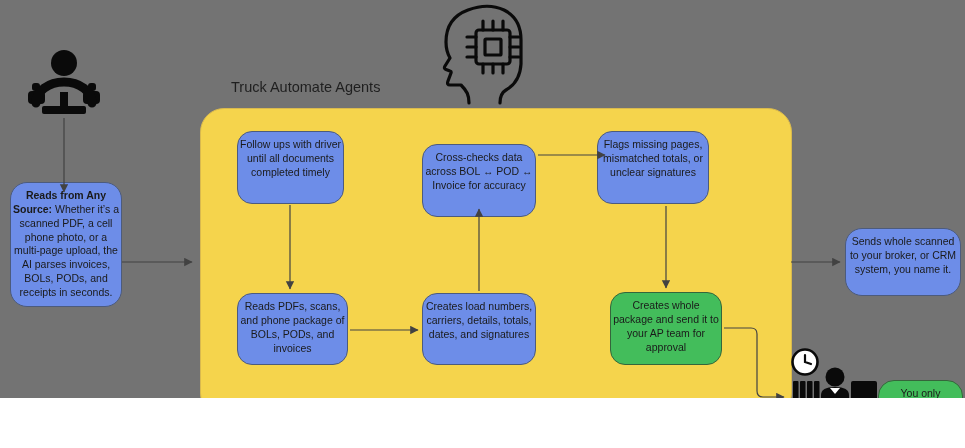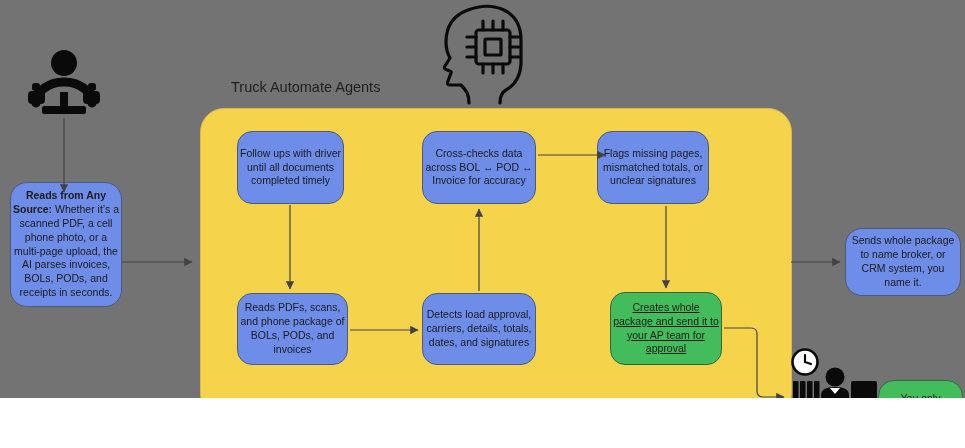--- a/index.html
+++ b/index.html
@@ -1,33 +1,33 @@
 <!DOCTYPE html>
 <html><head>
 <meta charset="utf-8">
 <style>
   html,body{margin:0;padding:0;background:#ffffff;}
   body{font-family:"Liberation Sans","DejaVu Sans",sans-serif;}
   .canvas{position:relative;width:965px;height:398px;background:#737373;overflow:hidden;}
 
-  .node{position:absolute;box-sizing:border-box;display:flex;align-items:center;justify-content:center;
+  .node{position:absolute;box-sizing:border-box;display:flex;align-items:flex-start;justify-content:center;
         text-align:center;font-size:10.5px;line-height:1.32;color:#1A1A1A;padding:6px 2px;}
   .blue{background:#6D8DE8;border:1.5px solid #4C5B7D;border-radius:15px;}
-  .green{background:#43BD5B;border:1.5px solid #35663B;border-radius:15px;text-decoration:underline;}
+  .green{background:#43BD5B;border:1.5px solid #35663B;border-radius:15px;}
 
   .container-yellow{position:absolute;left:200px;top:108px;width:590px;height:307px;
         background:#F5D44C;border:1px solid #D9B94E;border-radius:24px;}
 
   .diagram-title{position:absolute;left:231px;top:79px;font-size:14.5px;color:#1F1F1F;}
 
   .source{left:10px;top:182px;width:112px;height:125px;border-radius:17px;}
   .source b{font-weight:bold;}
 
   .boxA{left:237px;top:131px;width:107px;height:73px;}
-  .boxB{left:422px;top:131px;width:114px;height:73px;}
+  .boxB{left:422px;top:144px;width:114px;height:73px;}
   .boxC{left:597px;top:131px;width:112px;height:73px;}
   .boxD{left:237px;top:293px;width:111px;height:72px;}
   .boxE{left:422px;top:293px;width:114px;height:72px;}
   .boxF{left:610px;top:292px;width:112px;height:73px;}
   .boxH{left:845px;top:228px;width:116px;height:68px;border-radius:17px;}
   .boxG{left:878px;top:380px;width:85px;height:52px;border-radius:16px;}
 
   .icon{position:absolute;}
   .connectors{position:absolute;left:0;top:0;width:965px;height:448px;pointer-events:none;}
 </style>
@@ -99,27 +99,27 @@
   <div class="node blue boxB">
     <span>Cross-checks data across BOL ↔ POD ↔ Invoice for accuracy</span>
   </div>
   <div class="node blue boxC">
     <span>Flags missing pages, mismatched totals, or unclear signatures</span>
   </div>
   <div class="node blue boxD">
     <span>Reads PDFs, scans, and phone package of BOLs, PODs, and invoices</span>
   </div>
   <div class="node blue boxE">
-    <span>Detects load approval, carriers, details, totals, dates, and signatures</span>
+    <span>Creates load numbers, carriers, details, totals, dates, and signatures</span>
   </div>
   <div class="node green boxF">
     <span>Creates whole package and send it to your AP team for approval</span>
   </div>
   <div class="node blue boxH">
-    <span>Sends whole package to name broker, or CRM system, you name it.</span>
+    <span>Sends whole scanned to your broker, or CRM system, you name it.</span>
   </div>
   <div class="node green boxG">
     <span>You only review/approve</span>
   </div>
 
   <svg class="connectors" viewBox="0 0 965 448">
     <defs>
       <marker id="ah" markerWidth="8" markerHeight="8" refX="6.5" refY="3.5" orient="auto">
         <path d="M0,0 L7,3.5 L0,7 Z" fill="#424242"></path>
       </marker>

